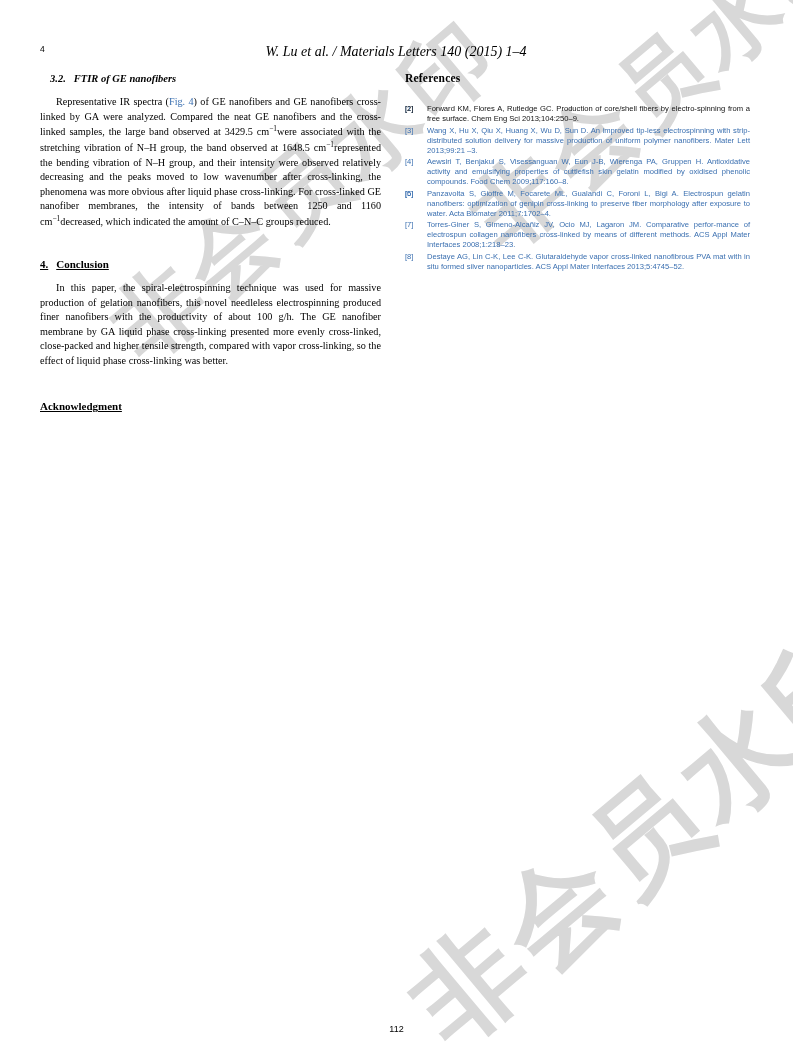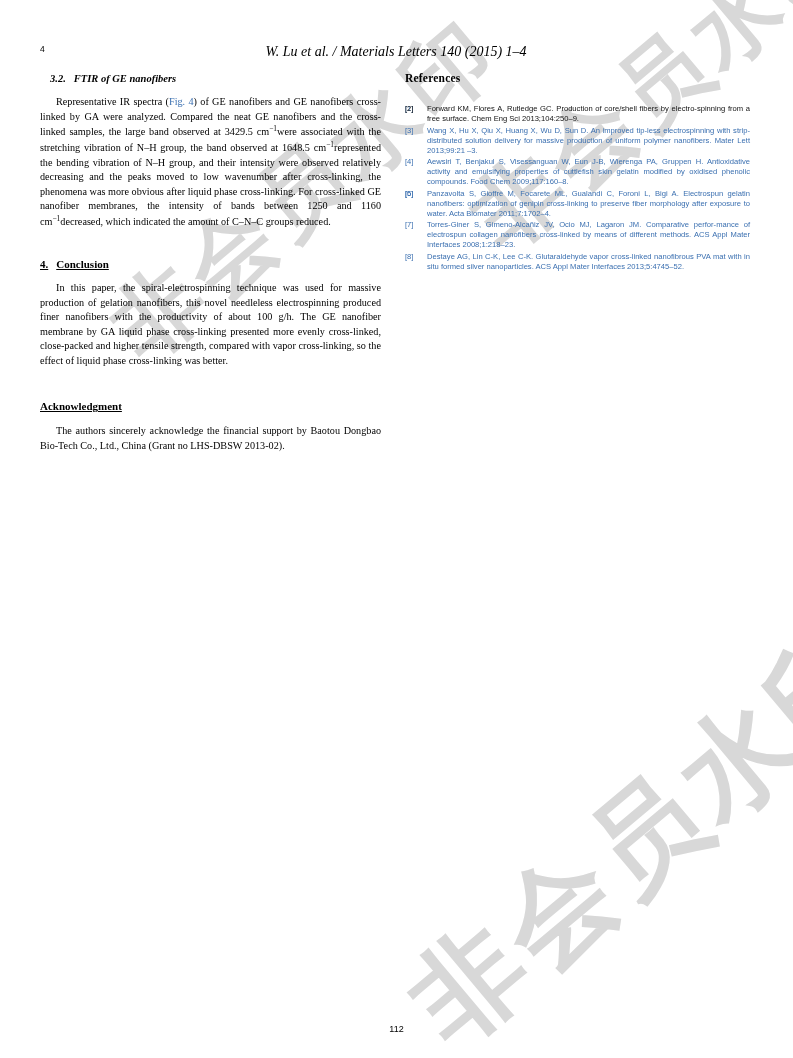--- a/index.html
+++ b/index.html
@@ -219,21 +219,20 @@
     <h2 class="sec-head-plain">
       <span class="num">4.</span><span>Conclusion</span>
     </h2>
 
     <p class="body-par">In this paper, the spiral‐electrospinning technique was used for massive production of gelation nanofibers, this novel needleless electrospinning produced finer nanofibers with the productivity of about 100 g/h. The GE nanofiber membrane by GA liquid phase cross‐linking presented more evenly cross‐linked, close‐packed and higher tensile strength, compared with vapor cross‐linking, so the effect of liquid phase cross‐linking was better.</p>
 
     <div class="block-gap-2"></div>
 
     <h2 class="sec-head-plain">Acknowledgment</h2>
 
-    <p class="body-par">The authors sincerely acknowledge the financial support by Baotou Dongbao Bio‐Tech Co., Ltd., China (Grant no LHS‐DBSW 2013‐02).</p>
 
   </div>
 
   <div class="col-right">
 
     <div class="ref-title">References</div>
 
     <ul class="ref-list">
 
       <li class="ref-item blue">

